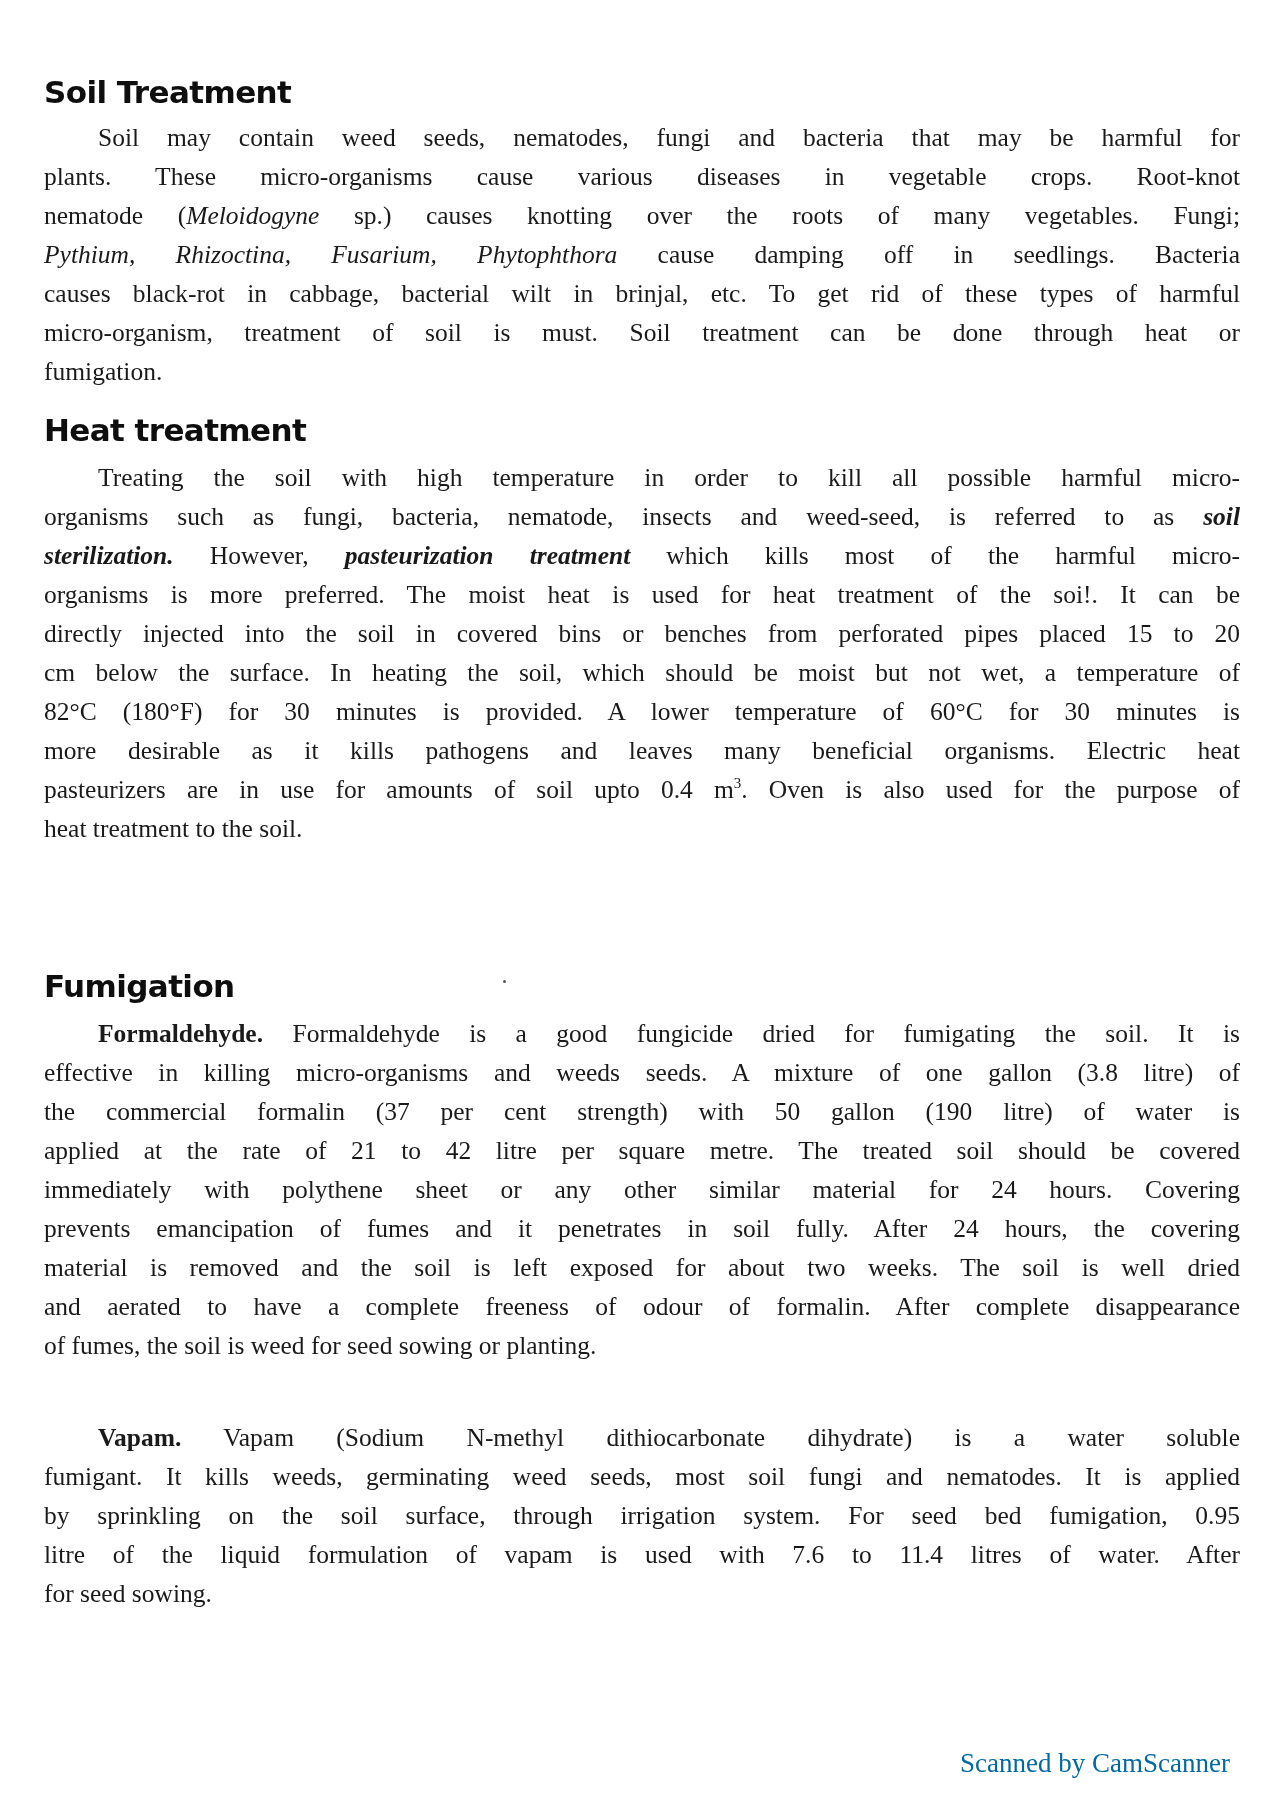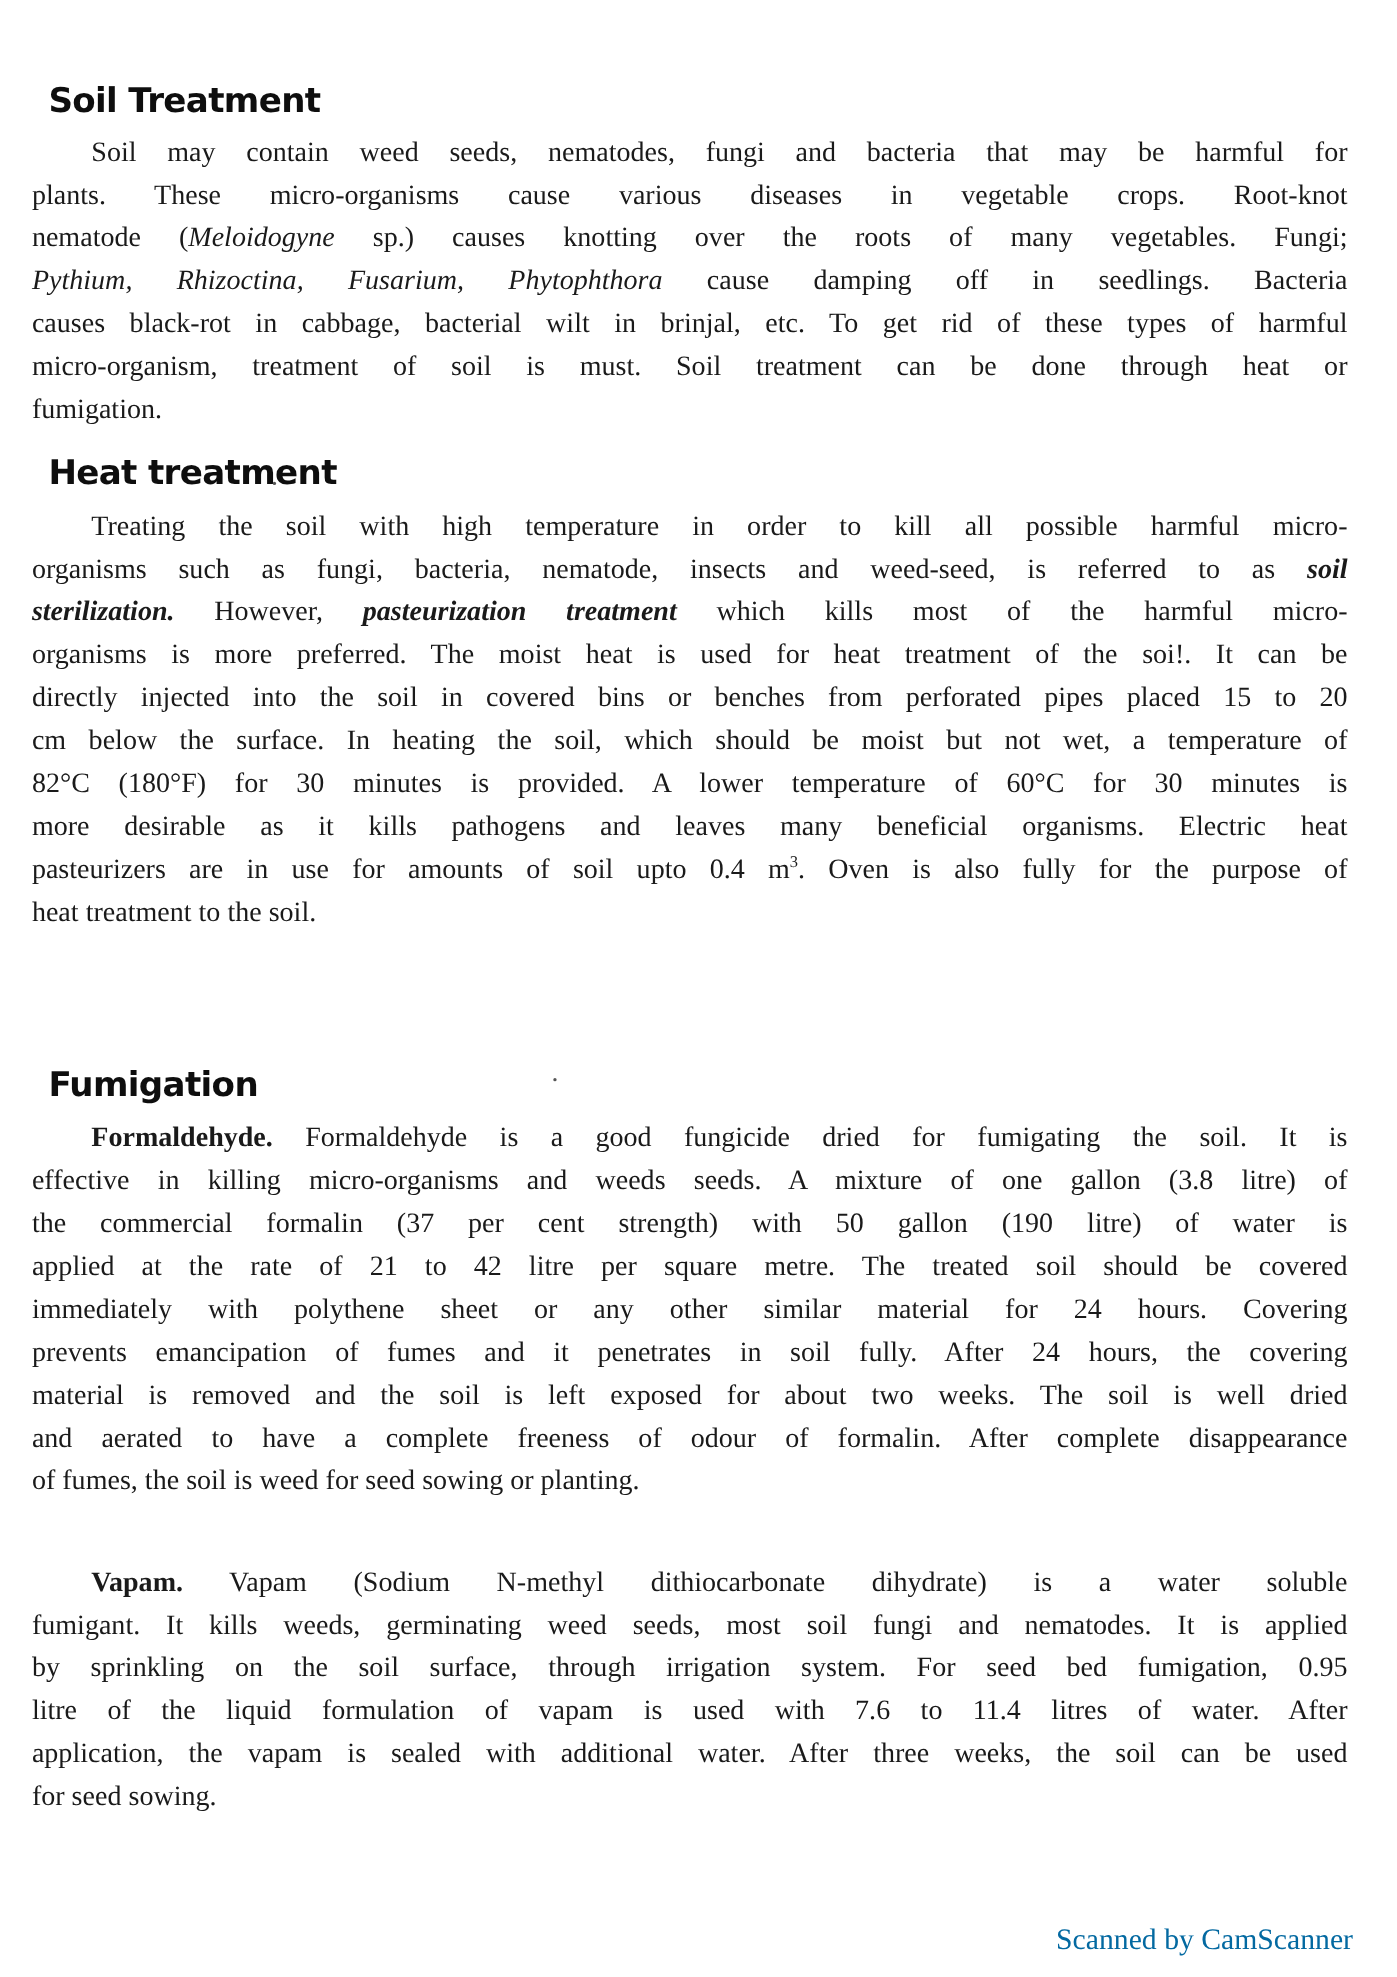--- a/index.html
+++ b/index.html
@@ -9,21 +9,21 @@
     color: #1a1a1a;
   }
   .page { position: absolute; left: 0; top: 0; width: 1270px; height: 1797px; }
   .heading {
     position: absolute; left: 44px;
     font-family: "DejaVu Sans", "Liberation Sans", sans-serif;
     font-weight: bold; font-size: 31px; letter-spacing: -0.6px; color: #0e0e0e;
     margin: 0;
   }
   .para {
-    position: absolute; left: 29px; width: 1196px;
+    position: absolute; left: 44px; width: 1196px;
     font-size: 25.5px; line-height: 39px; text-align: justify;
     margin: 0;
   }
   .line { display: block; text-align: justify; text-align-last: justify; white-space: nowrap; }
   .line.last { text-align-last: left; }
   .indent { padding-left: 54px; }
   .lead { font-weight: bold; }
   .it { font-style: italic; }
   .bi { font-weight: bold; font-style: italic; }
   sup { font-size: 15px; line-height: 0; vertical-align: 10px; }
@@ -52,21 +52,21 @@
   <h2 class="heading" style="top:412px;">Heat treatment</h2>
   <div class="para" style="top:458px;">
     <span class="line indent">Treating the soil with high temperature in order to kill all possible harmful micro-</span>
     <span class="line"><span>organisms such as fungi, bacteria, nematode, insects and weed-seed, is referred to as </span><span class="bi">soil</span></span>
     <span class="line"><span class="bi">sterilization.</span><span> However, </span><span class="bi">pasteurization treatment</span><span> which kills most of the harmful micro-</span></span>
     <span class="line">organisms is more preferred. The moist heat is used for heat treatment of the soi!. It can be</span>
     <span class="line">directly injected into the soil in covered bins or benches from perforated pipes placed 15 to 20</span>
     <span class="line">cm below the surface. In heating the soil, which should be moist but not wet, a temperature of</span>
     <span class="line">82°C (180°F) for 30 minutes is provided. A lower temperature of 60°C for 30 minutes is</span>
     <span class="line">more desirable as it kills pathogens and leaves many beneficial organisms. Electric heat</span>
-    <span class="line"><span>pasteurizers are in use for amounts of soil upto 0.4 m</span><sup>3</sup><span>. Oven is also fully for the purpose of</span></span>
+    <span class="line"><span>pasteurizers are in use for amounts of soil upto 0.4 m</span><sup>3</sup><span>. Oven is also used for the purpose of</span></span>
     <span class="line last">heat treatment to the soil.</span>
   </div>
 
   <h2 class="heading" style="top:968px;text-align:right;">Fumigation</h2>
   <div class="para" style="top:1014px;">
     <span class="line indent"><span class="lead">Formaldehyde.</span><span> Formaldehyde is a good fungicide dried for fumigating the soil. It is</span></span>
     <span class="line">effective in killing micro-organisms and weeds seeds. A mixture of one gallon (3.8 litre) of</span>
     <span class="line">the commercial formalin (37 per cent strength) with 50 gallon (190 litre) of water is</span>
     <span class="line">applied at the rate of 21 to 42 litre per square metre. The treated soil should be covered</span>
     <span class="line">immediately with polythene sheet or any other similar material for 24 hours. Covering</span>
@@ -74,21 +74,20 @@
     <span class="line">material is removed and the soil is left exposed for about two weeks. The soil is well dried</span>
     <span class="line">and aerated to have a complete freeness of odour of formalin. After complete disappearance</span>
     <span class="line last">of fumes, the soil is weed for seed sowing or planting.</span>
   </div>
 
   <div class="para" style="top:1418px;">
     <span class="line indent"><span class="lead">Vapam.</span><span> Vapam (Sodium N-methyl dithiocarbonate dihydrate) is a water soluble</span></span>
     <span class="line">fumigant. It kills weeds, germinating weed seeds, most soil fungi and nematodes. It is applied</span>
     <span class="line">by sprinkling on the soil surface, through irrigation system. For seed bed fumigation, 0.95</span>
     <span class="line">litre of the liquid formulation of vapam is used with 7.6 to 11.4 litres of water. After</span>
-    <span class="line">application, the vapam is sealed with additional water. After three weeks, the soil can be used</span>
     <span class="line last">for seed sowing.</span>
   </div>
 
   <div class="speck" style="left:248px; top:438px;"></div>
   <div class="speck" style="left:503px; top:980px;"></div>
 
   <div class="footer">Scanned by CamScanner</div>
 </div>
 
 </body></html>

